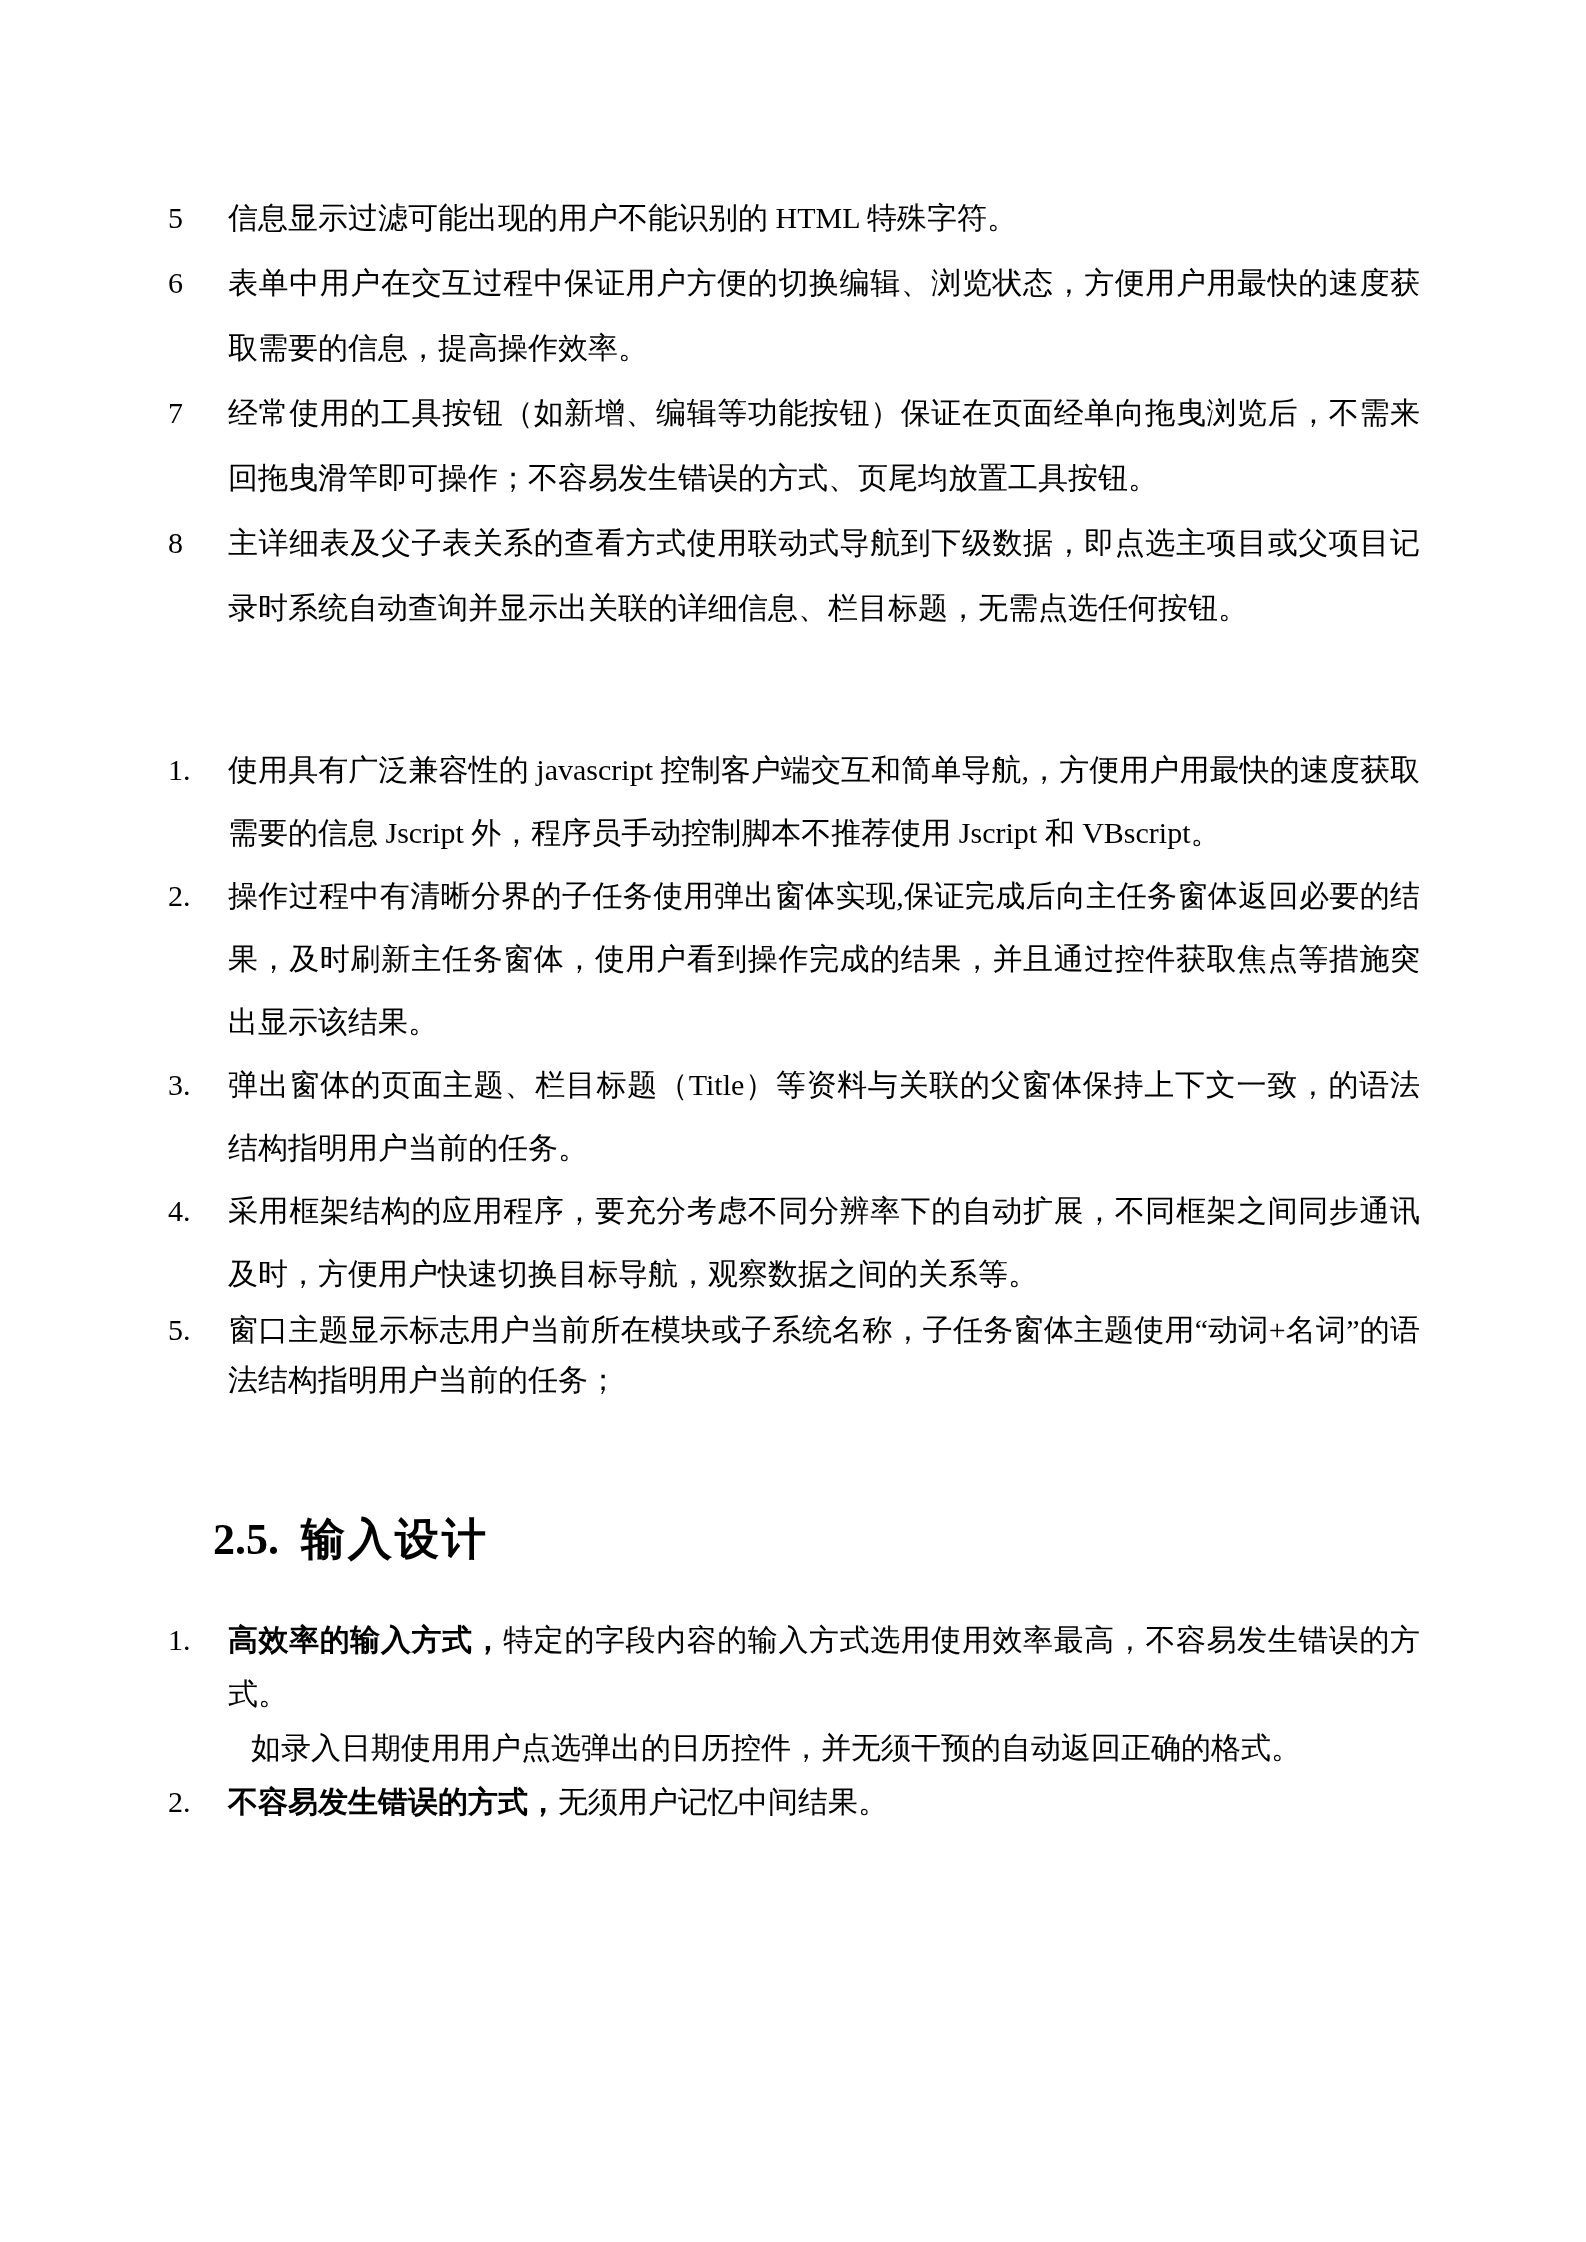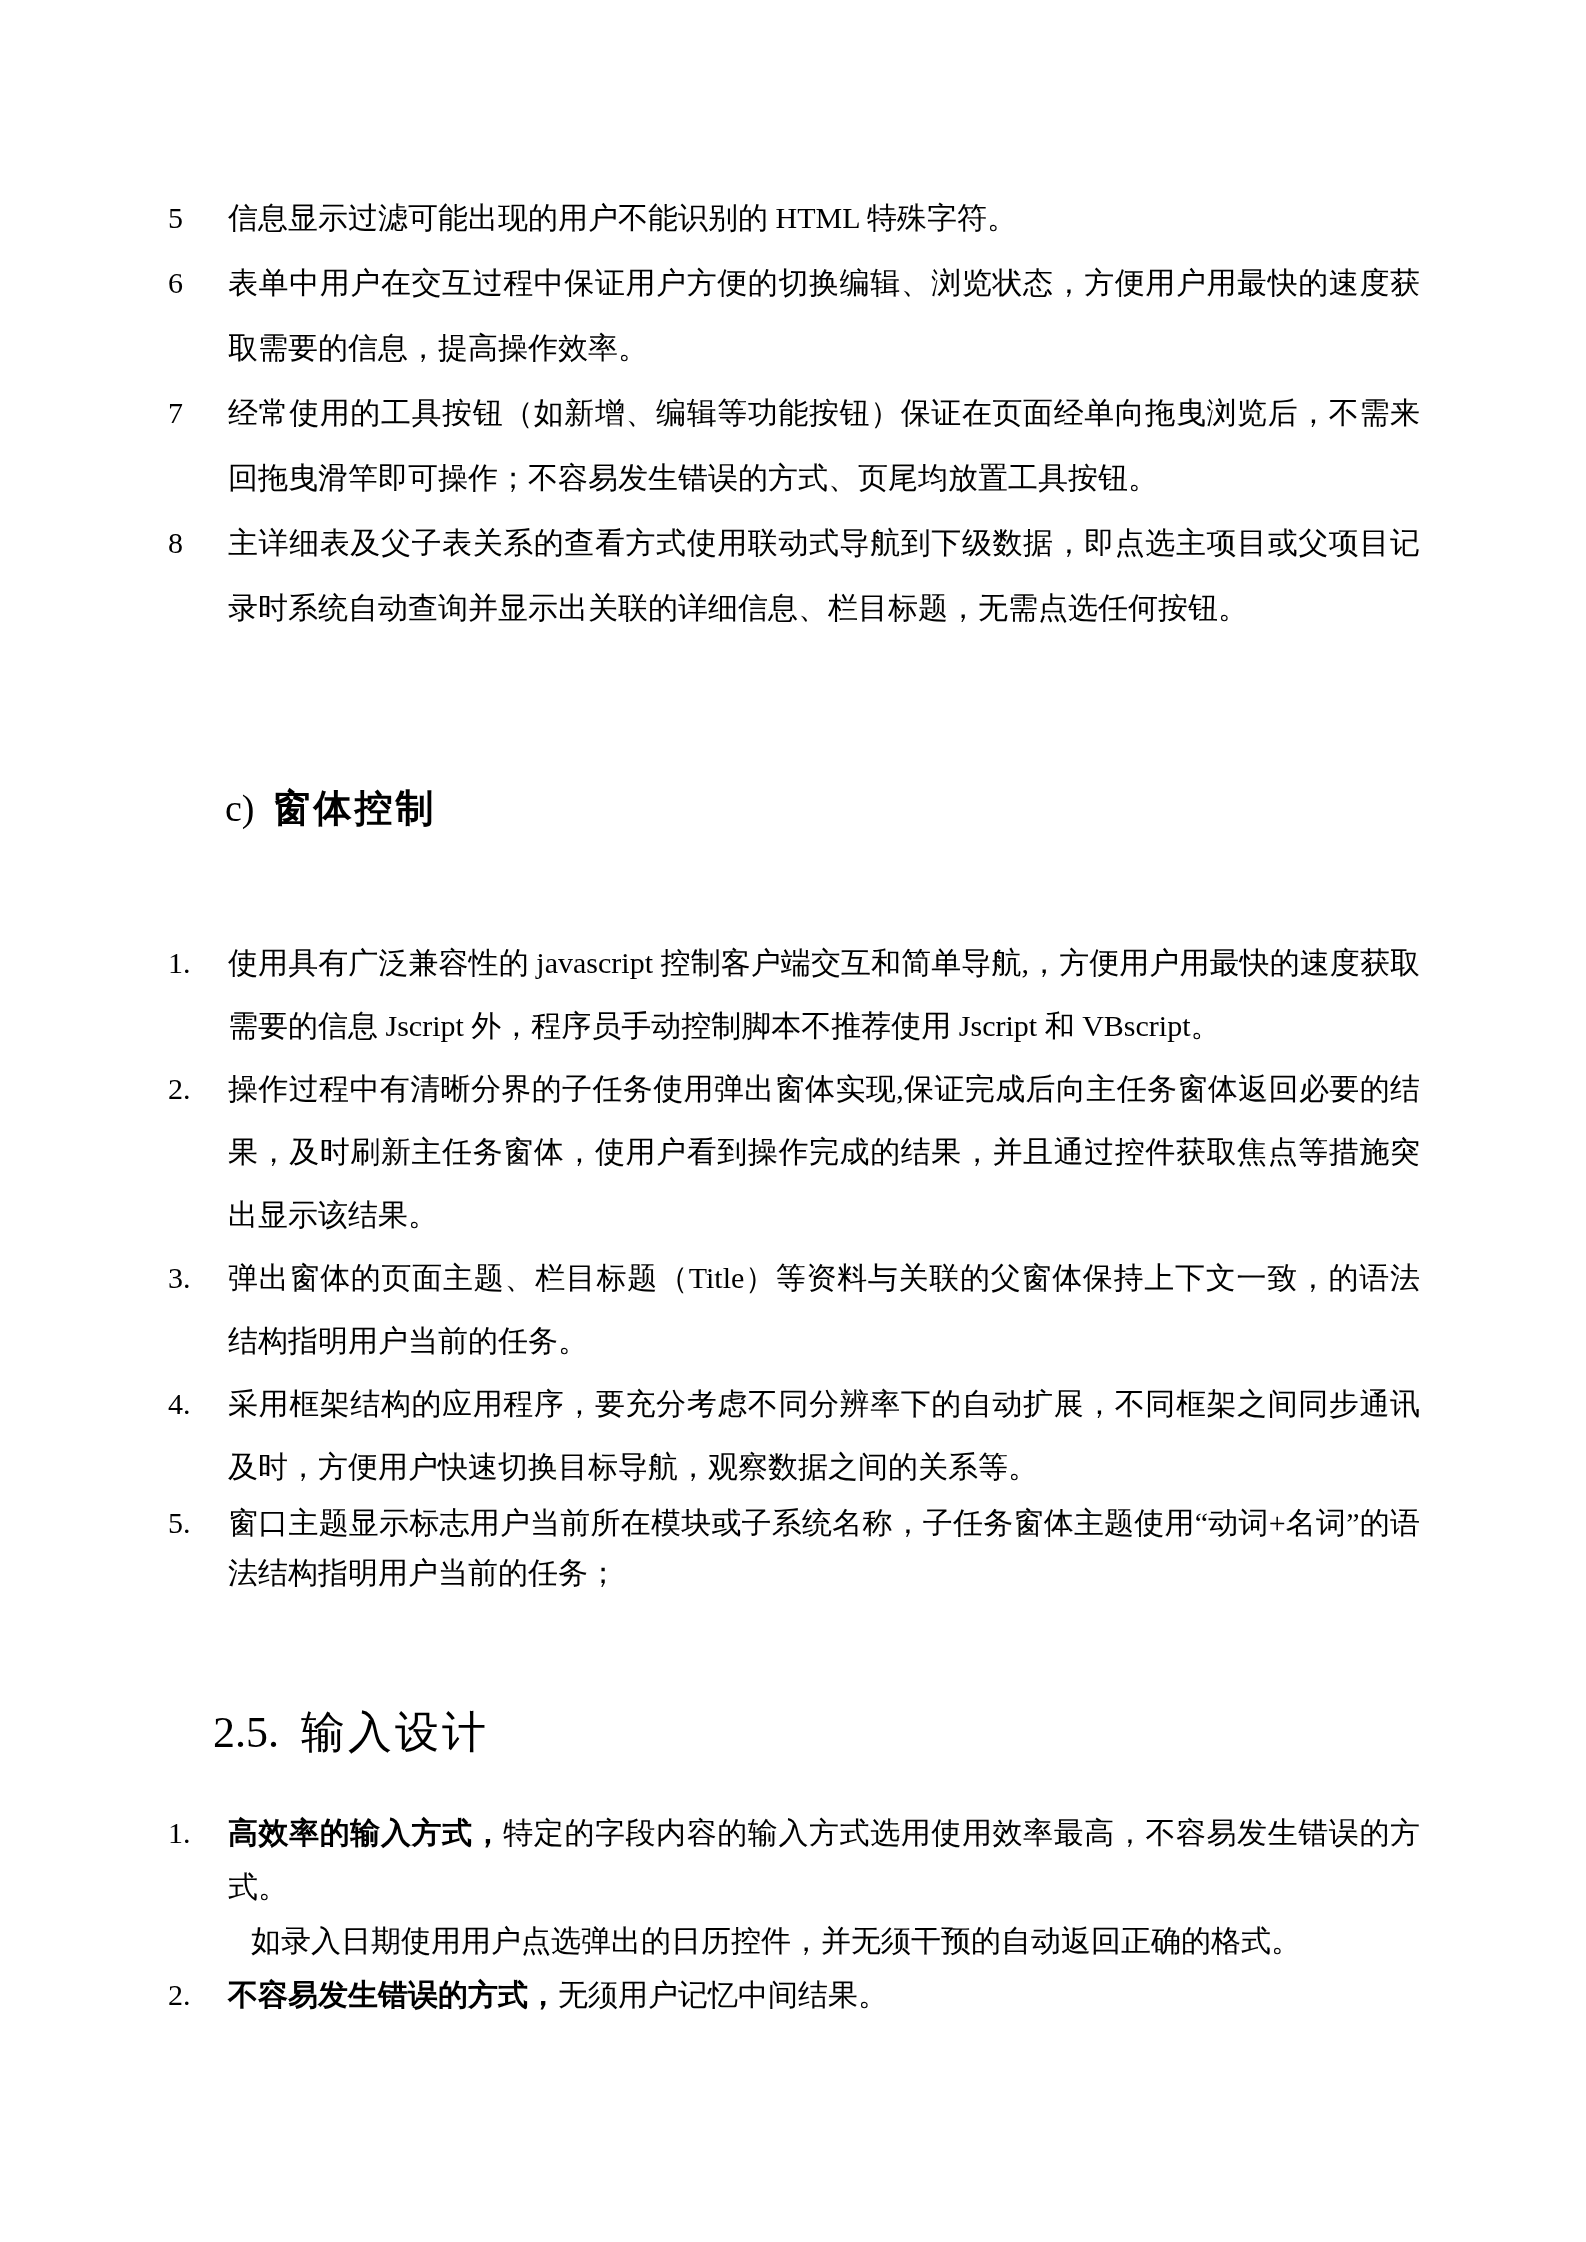--- a/index.html
+++ b/index.html
@@ -35,21 +35,21 @@
     letter-spacing:3px;
   }
 
   .list-b { margin-top:98px; }
   .list-b .doc-item { line-height:63px; }
   .list-b .doc-item.tight { line-height:50px; }
 
   .heading-25 {
     margin:106px 0 16px 45px;
     font-size:44px; line-height:56px;
-    font-weight:normal;
+    font-weight:bold;
     white-space:nowrap;
   }
   .heading-25 .prefix {
     font-family:"Liberation Serif","DejaVu Serif",serif;
     margin-right:22px;
   }
   .heading-25 .title {
     font-family:"Liberation Sans","DejaVu Sans",sans-serif;
     letter-spacing:3px;
   }
@@ -83,23 +83,20 @@
     <li class="doc-item">
       <span class="num">7</span>
       <div class="txt">经常使用的工具按钮（如新增、编辑等功能按钮）保证在页面经单向拖曳浏览后，不需来回拖曳滑竿即可操作；不容易发生错误的方式、页尾均放置工具按钮。</div>
     </li>
     <li class="doc-item">
       <span class="num">8</span>
       <div class="txt">主详细表及父子表关系的查看方式使用联动式导航到下级数据，即点选主项目或父项目记录时系统自动查询并显示出关联的详细信息、栏目标题，无需点选任何按钮。</div>
     </li>
   </ol>
 
-  <h2 class="heading-c">
-    <span class="prefix">c)</span><span class="title">窗体控制</span>
-  </h2>
 
   <ol class="doc-list list-b">
     <li class="doc-item">
       <span class="num">1.</span>
       <div class="txt">使用具有广泛兼容性的 javascript 控制客户端交互和简单导航,，方便用户用最快的速度获取需要的信息 Jscript 外，程序员手动控制脚本不推荐使用 Jscript 和 VBscript。</div>
     </li>
     <li class="doc-item">
       <span class="num">2.</span>
       <div class="txt">操作过程中有清晰分界的子任务使用弹出窗体实现,保证完成后向主任务窗体返回必要的结果，及时刷新主任务窗体，使用户看到操作完成的结果，并且通过控件获取焦点等措施突出显示该结果。</div>
     </li>

